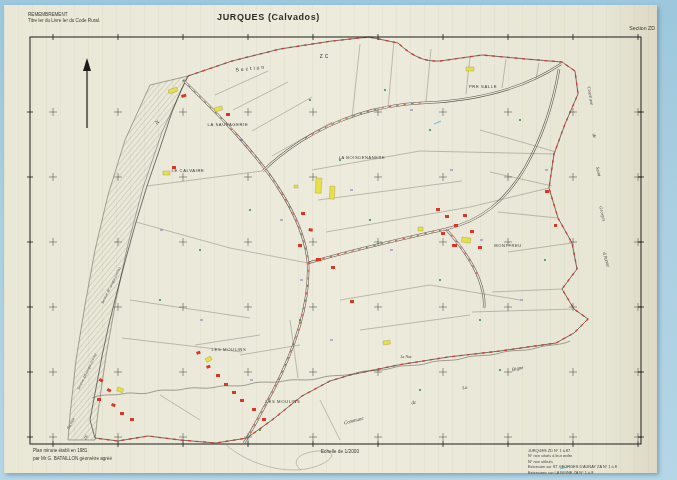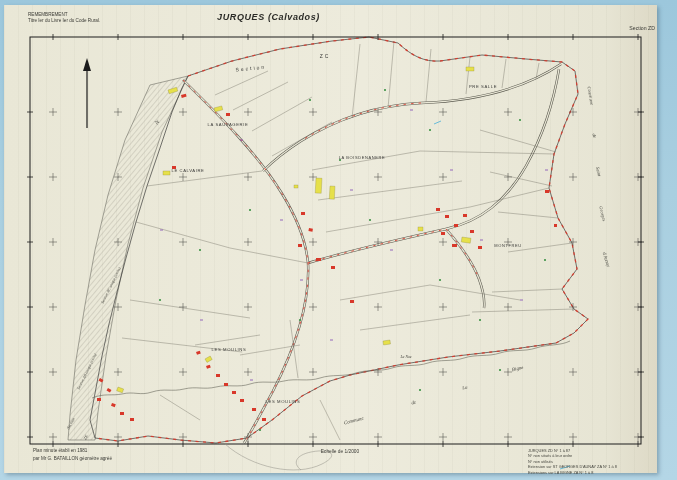--- a/index.html
+++ b/index.html
@@ -6,21 +6,21 @@
     font-family:"Liberation Sans",sans-serif;}
   body{background:linear-gradient(180deg,#9cc7dc 0%,#a9cfe0 40%,#b4d6e6 100%);}
   .sheet{position:absolute;left:4px;top:5px;width:653px;height:468px;
     background:
       repeating-linear-gradient(90deg,rgba(120,120,100,.05) 0 1px,transparent 1px 14px),
       linear-gradient(90deg,#e9e7d6 0%,#edebdc 55%,#e7e5d4 92%,#ddd9c6 100%);
     box-shadow:2px 2px 4px rgba(40,70,90,.35);}
   .txt{position:absolute;color:#3a3a35;}
   .hdr-org{left:28px;top:12px;font-size:4.6px;line-height:6px;}
   .hdr-title{left:0;top:12px;width:537px;text-align:center;font-size:9px;
-    font-weight:bold;letter-spacing:.6px;color:#2c2c28;font-style:italic;}
+    font-weight:bold;letter-spacing:.6px;color:#2c2c28;}
   .hdr-sec{left:600px;top:25px;width:55px;text-align:right;font-size:5.2px;}
   .ftr-left{left:33px;top:447px;font-size:4.6px;line-height:7.5px;}
   .ftr-center{left:240px;top:449px;width:200px;text-align:center;font-size:4.8px;}
   .ftr-notes{left:528px;top:448px;font-size:3.9px;line-height:5.4px;color:#46463f;}
   svg{position:absolute;left:0;top:0;}
   .ml{fill:#3a3a38;text-anchor:middle;}
   .cap{letter-spacing:.6px;}
   .sec{letter-spacing:2px;}
   .ital{font-style:italic;font-family:"Liberation Serif",serif;fill:#44443e;}
   .frame{fill:none;stroke:#1c1c1c;stroke-width:1;}

